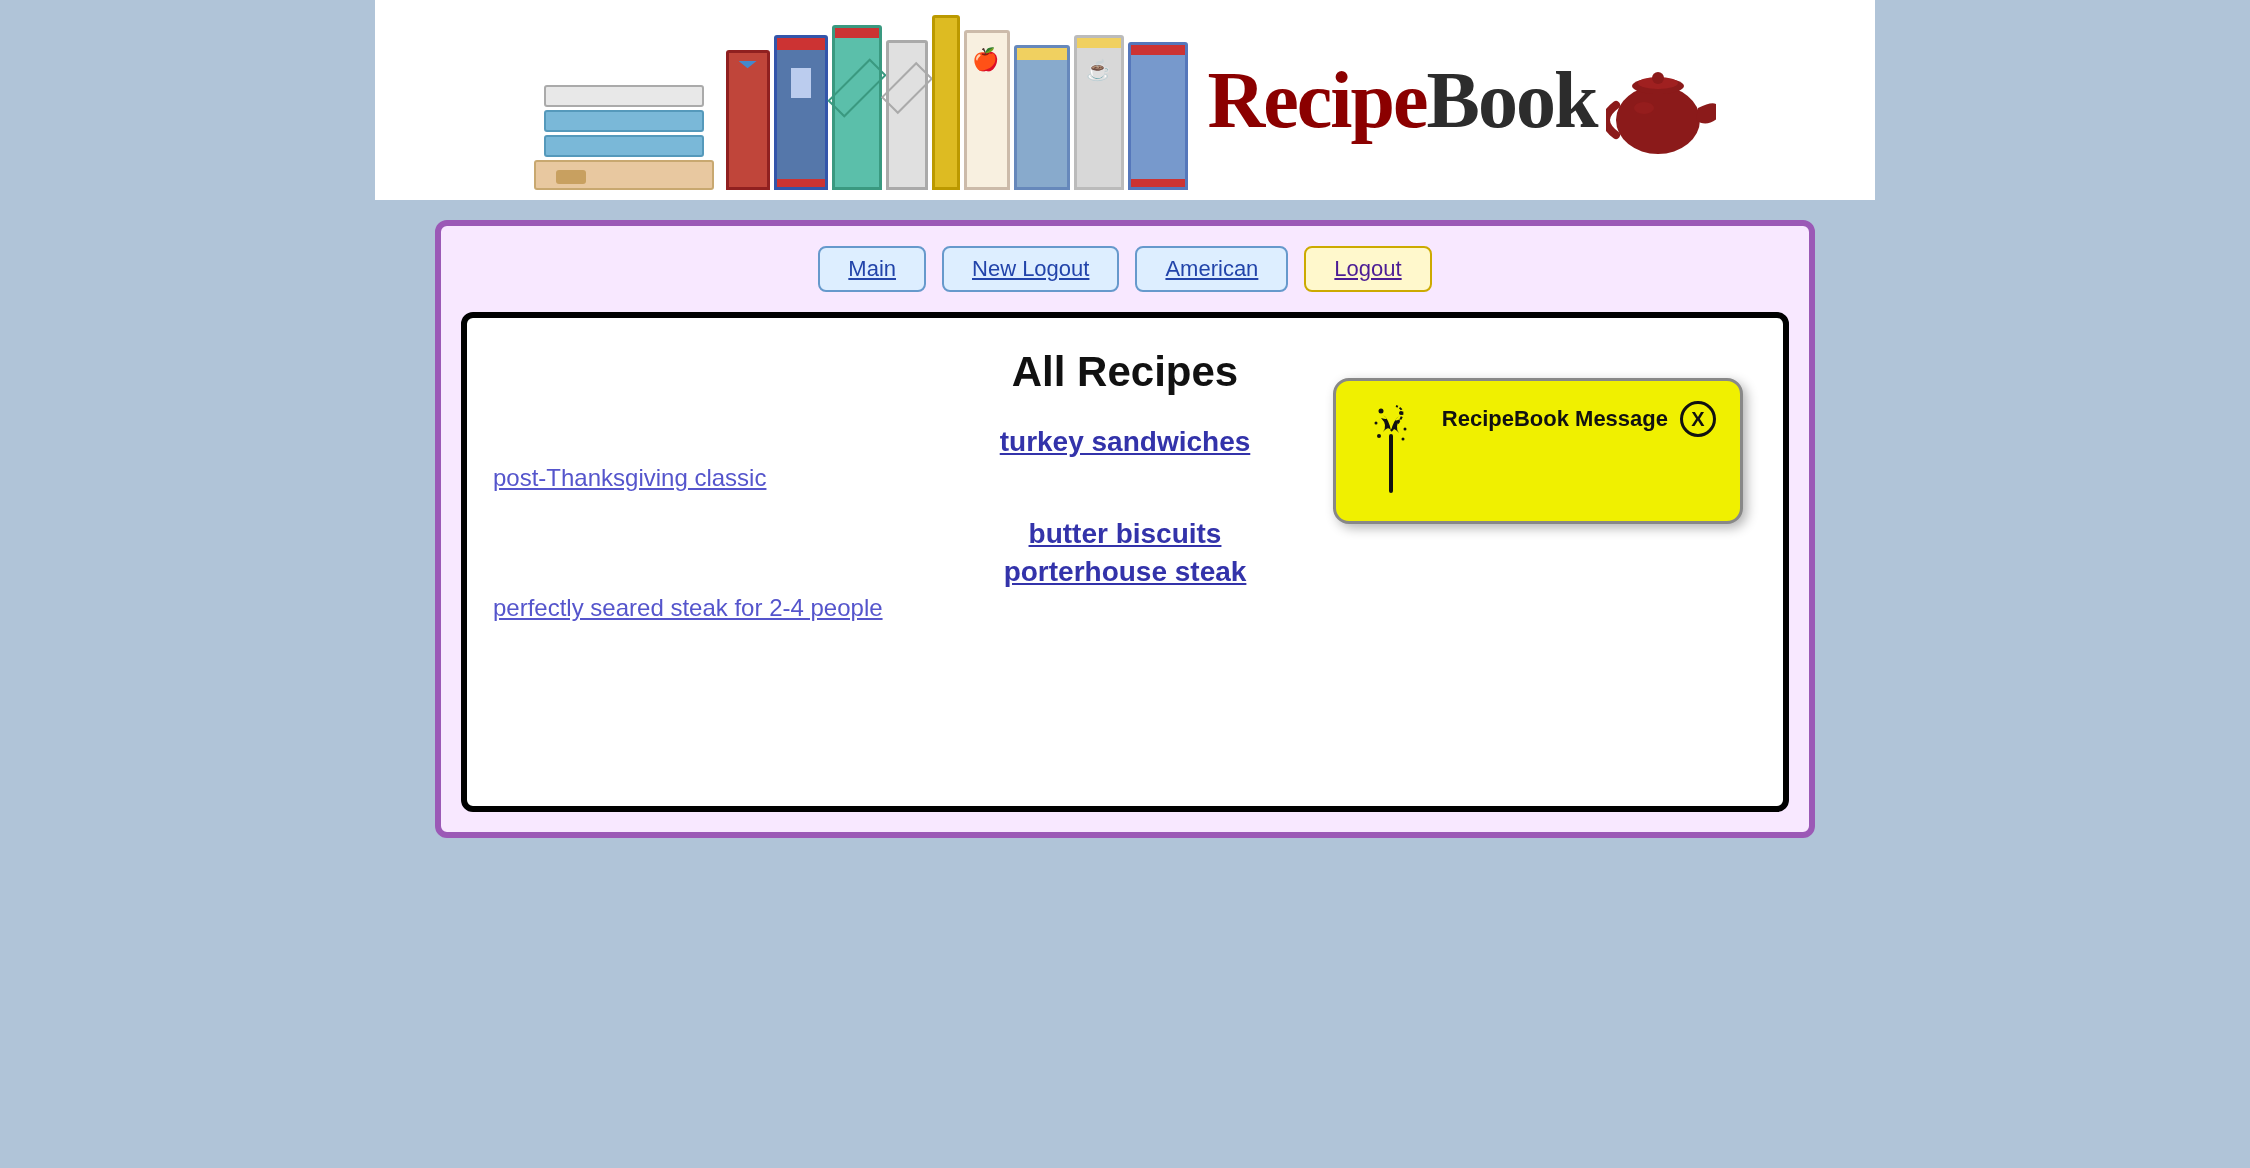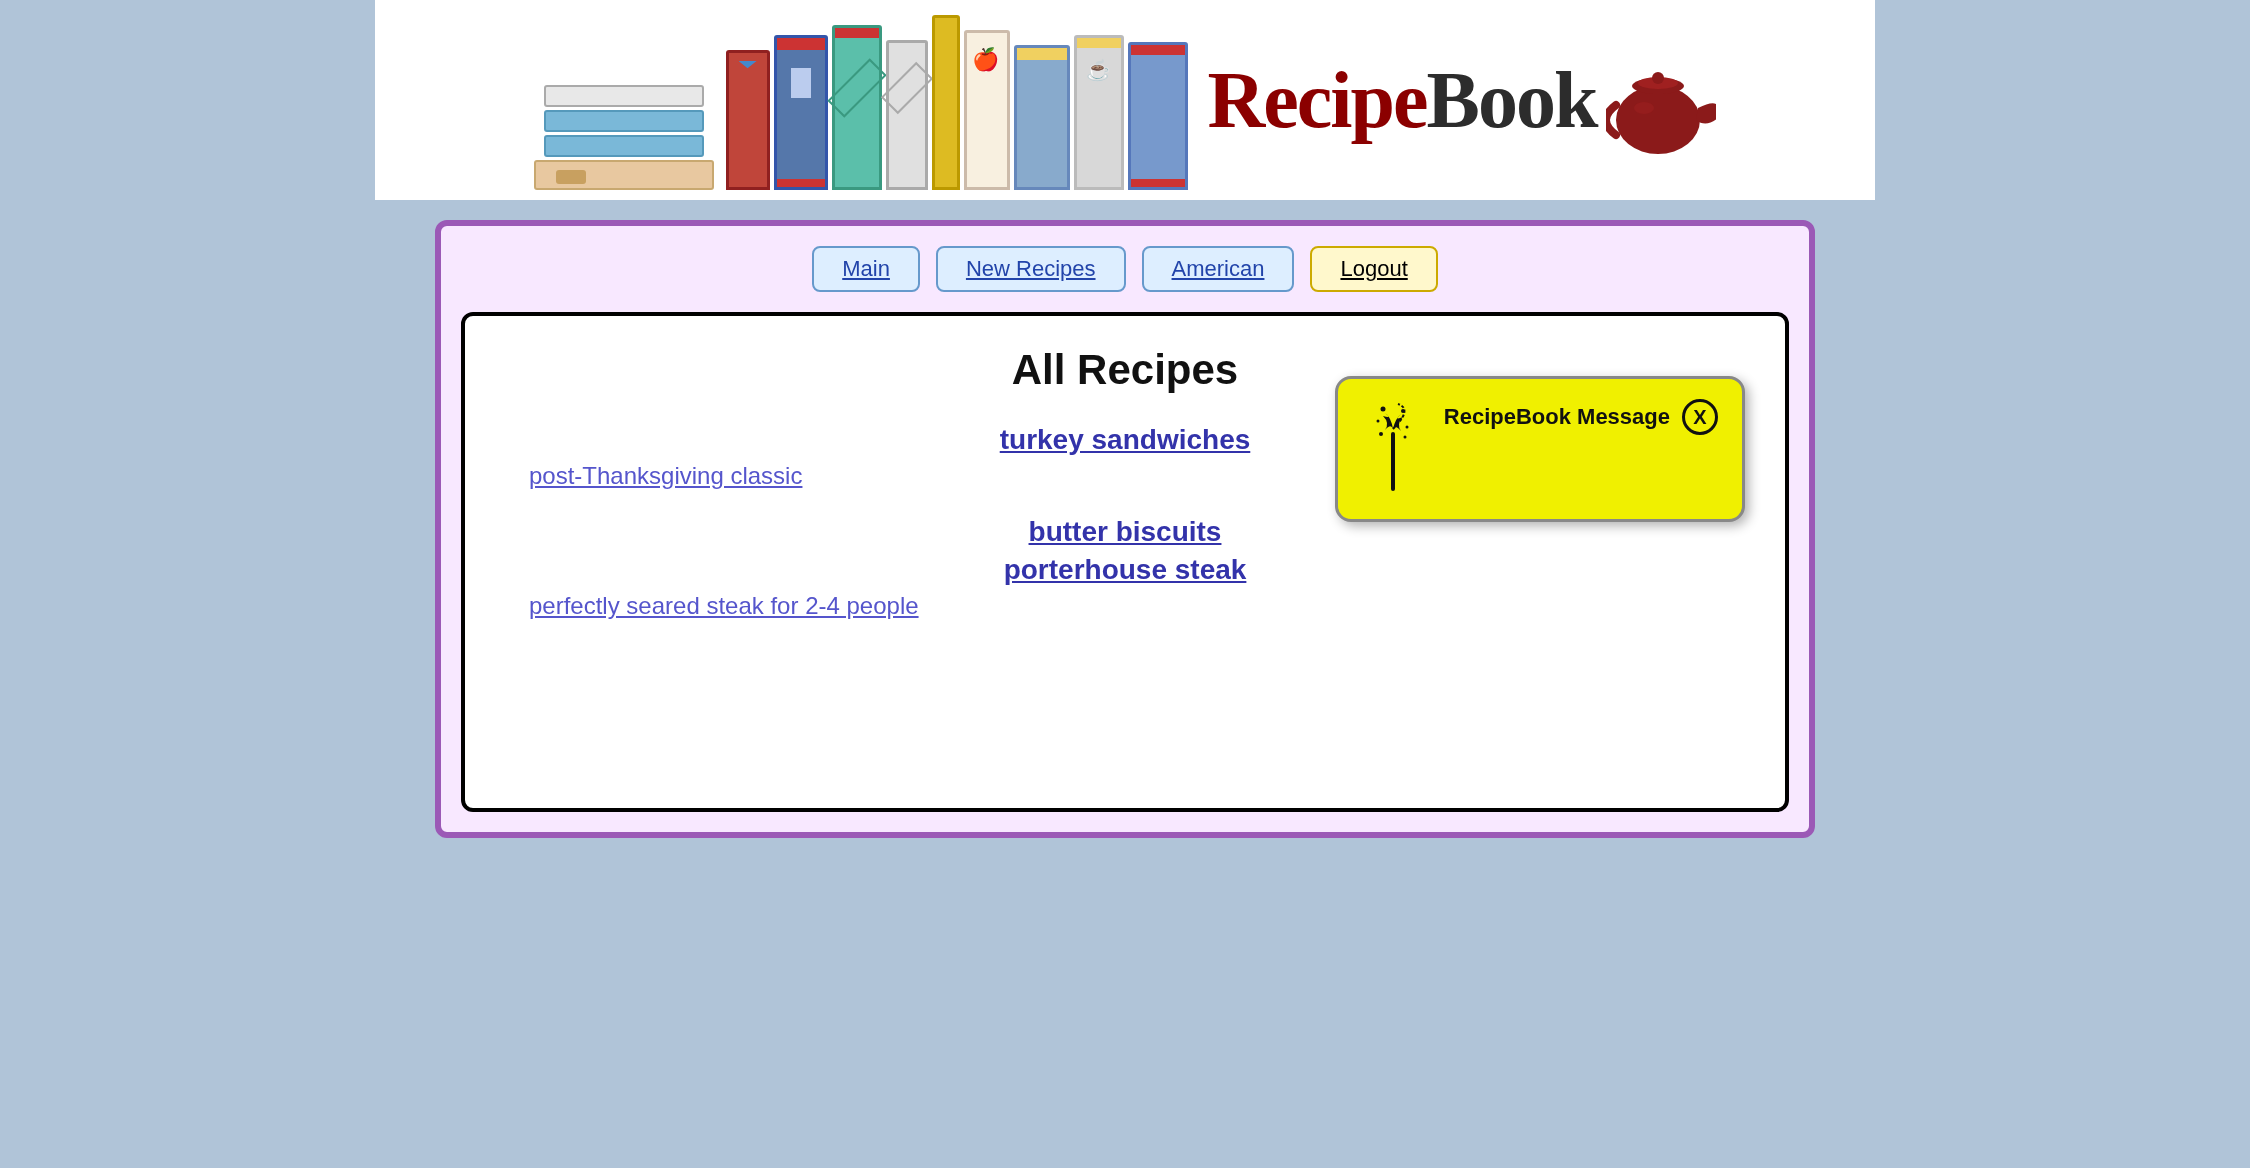--- a/index.html
+++ b/index.html
@@ -104,29 +104,29 @@
       color: #2244aa;
       text-decoration: underline;
       font-size: 22px;
       cursor: pointer;
       font-family: Arial, sans-serif;
     }
 
     .nav-link.logout {
       background: #fff8cc;
       border-color: #ccaa00;
-      color: #000000;
+      color: #4c1d95;
     }
 
     
     #inner-box {
-      border: 4px solid #000000;
+      border: 6px solid #000000;
       border-radius: 12px;
       background: white;
-      padding: 30px 64px 40px;
+      padding: 30px 26px 40px;
       position: relative;
       min-height: 500px;
     }
 
     #all-recipes-title {
       text-align: center;
       font-size: 42px;
       font-weight: bold;
       color: #111;
       margin-bottom: 30px;
@@ -299,21 +299,21 @@
       <ellipse cx="38" cy="68" rx="10" ry="6" fill="#a02020" opacity="0.5"></ellipse>
     </svg>
   </div>
 </div>
 
 <div id="main-wrapper">
   <div id="outer-box">
 
     <nav id="nav-bar">
       <a class="nav-link">Main</a>
-      <a class="nav-link">New Recipes</a>
+      <a class="nav-link">New Logout</a>
       <a class="nav-link">American</a>
       <a class="nav-link logout">Logout</a>
     </nav>
 
     <div id="inner-box">
 
       <h1 id="all-recipes-title">All Recipes</h1>
 
       <a class="recipe-name">turkey sandwiches</a>
       <span class="recipe-description">post-Thanksgiving classic</span>

